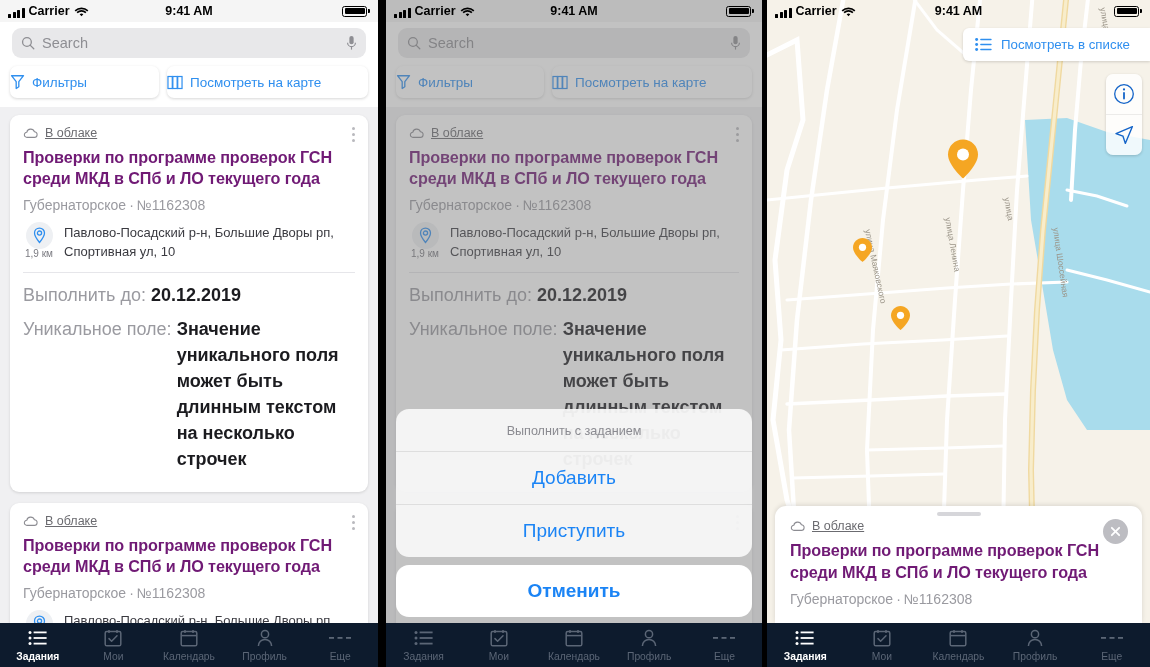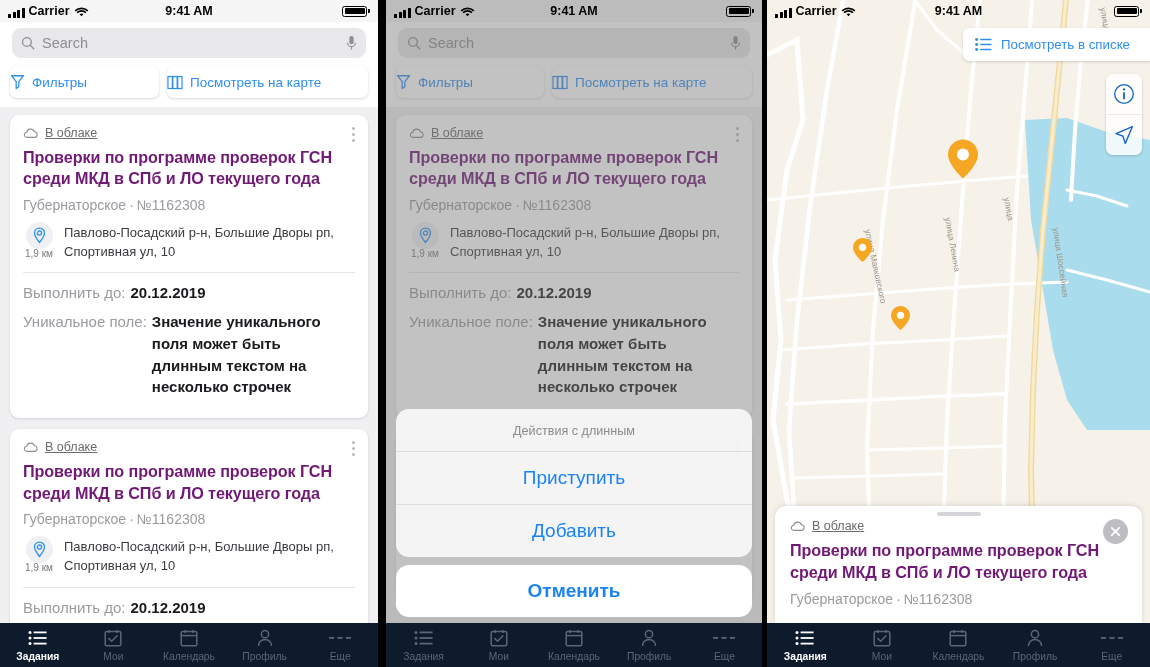--- a/index.html
+++ b/index.html
@@ -46,21 +46,21 @@
   .kebab i{width:3px;height:3px;border-radius:50%;background:#b9b9be;display:block;}
   .ctitle{font-size:16.2px;line-height:1.32;font-weight:bold;color:#701a75;letter-spacing:-.1px;margin:0 0 7px;}
   .cmeta{font-size:14px;color:#9a9aa0;margin-bottom:9px;}
   .cmeta .dot{padding:0 3px;}
   .addrrow{display:flex;gap:9px;align-items:flex-start;}
   .pinbadge{width:32px;flex:0 0 32px;display:flex;flex-direction:column;align-items:center;}
   .pincirc{width:27px;height:27px;border-radius:50%;background:#eef0f3;display:flex;align-items:center;justify-content:center;}
   .pindist{font-size:10px;color:#7a7a80;margin-top:-1px;}
   .addrtext{font-size:13px;line-height:1.45;color:#3a3a40;padding-top:2px;}
   .hr{height:1px;background:#e6e6ea;margin:11px 0 9px;}
-  .kv{display:flex;font-size:15px;margin-bottom:7px;line-height:1.45;}
+  .kv{display:flex;font-size:18px;margin-bottom:7px;line-height:1.45;}
   .kv .k{color:#9a9aa0;white-space:nowrap;margin-right:5px;}
   .kv .v{color:#1b1b1f;font-weight:bold;}
 
   
   .tabbar{position:absolute;left:0;right:0;bottom:0;height:44px;background:#0d1b2d;display:flex;align-items:center;z-index:40;}
   .tab{flex:1;display:flex;flex-direction:column;align-items:center;justify-content:center;gap:3px;color:#5b6676;font-size:10.3px;}
   .tab.active{color:#fff;font-weight:bold;}
   .tab .ti{height:19px;display:flex;align-items:center;justify-content:center;}
 
   
@@ -389,23 +389,23 @@
             <i></i>
             <i></i>
           </div>
       </div>
     </div>
 
     <div class="dim"></div>
 
     <div class="sheet">
       <div class="sheet-group">
-        <div class="sheet-title">Действия с длинным</div>
+        <div class="sheet-title">Выполнить с заданием</div>
+        <div class="sheet-item">Добавить</div>
         <div class="sheet-item">Приступить</div>
-        <div class="sheet-item">Добавить</div>
       </div>
       <div class="sheet-cancel">Отменить</div>
     </div>
 
     <div class="tabbar">
       <div class="tab">
         <span class="ti">
             <svg width="20" height="16" viewBox="0 0 20 16">
               <circle cx="2" cy="2.4" r="1.5" fill="#5b6676"></circle>
               <circle cx="2" cy="8" r="1.5" fill="#5b6676"></circle>

